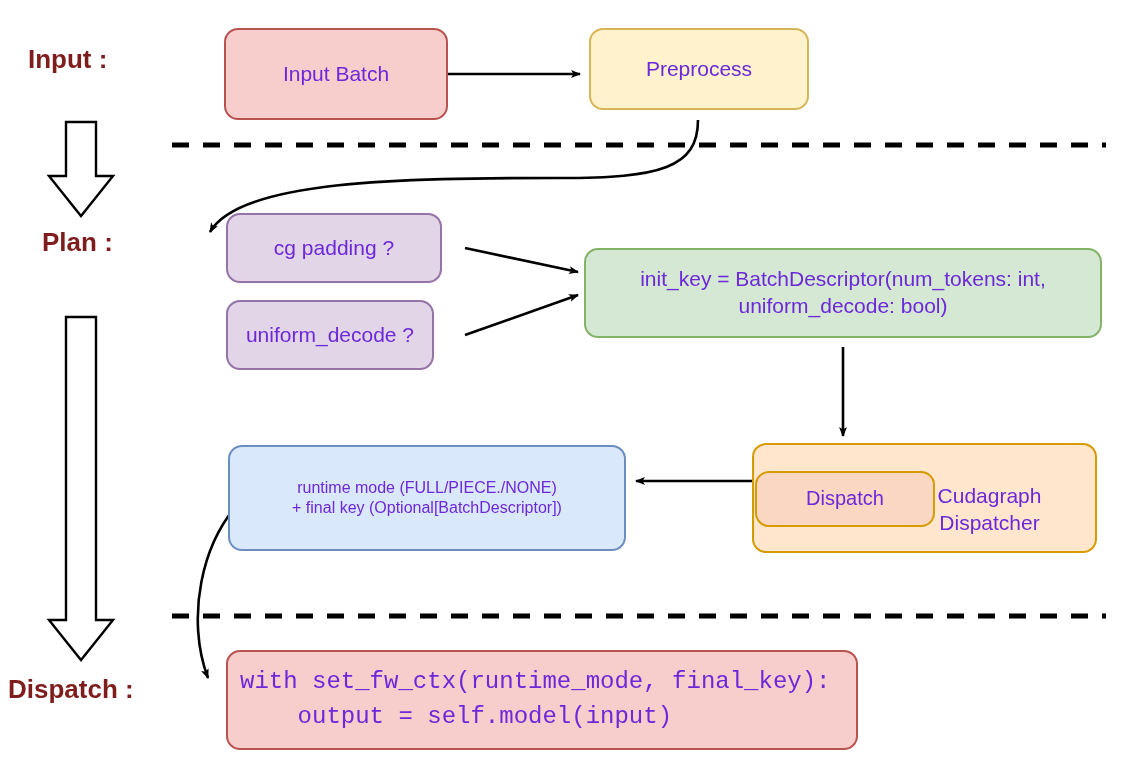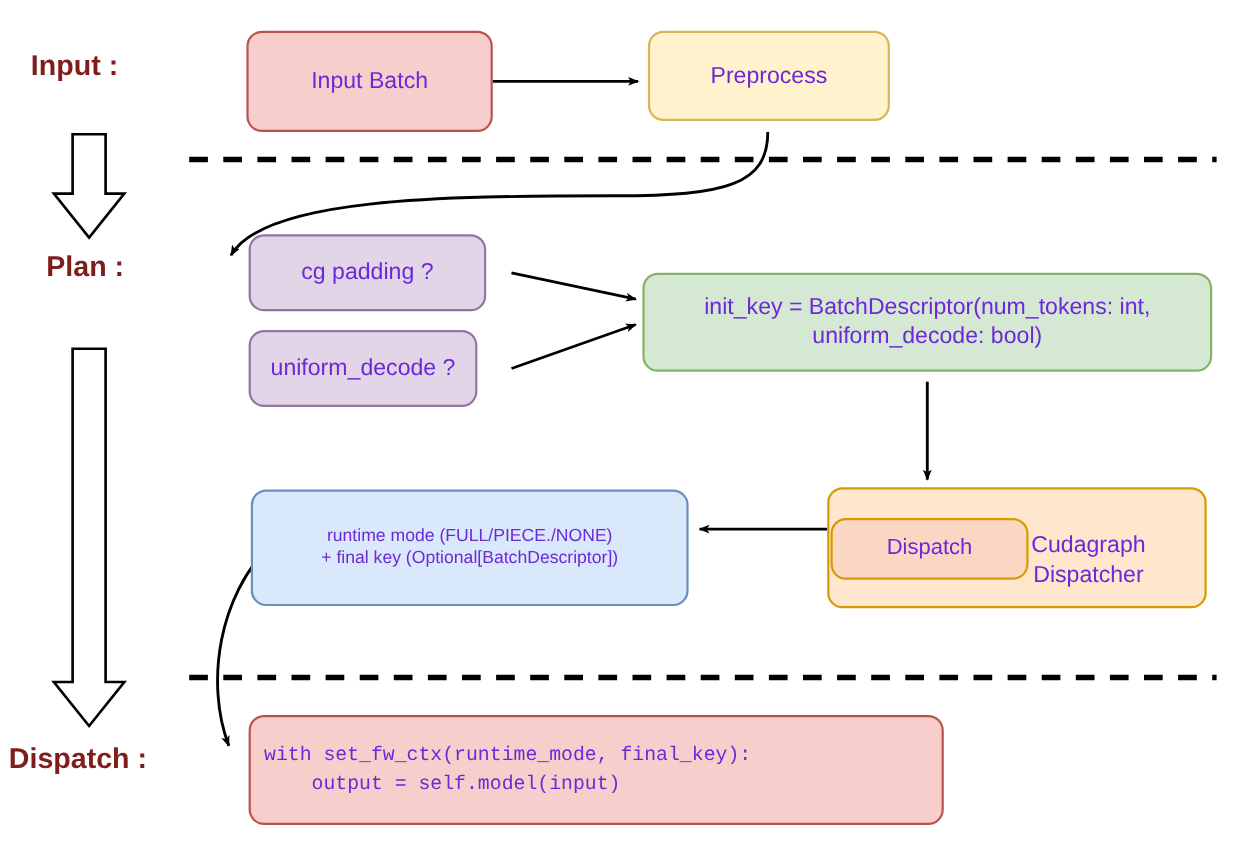--- a/index.html
+++ b/index.html
@@ -47,21 +47,21 @@
     line-height: 1.28;
     color: #6d28d9;
     padding: 4px 8px;
   }
   .node-label {
     display: block;
     white-space: pre-line;
   }
   .node.code {
     font-family: "Liberation Mono", monospace;
-    font-size: 18px;
+    font-size: 24px;
     justify-content: flex-start;
     text-align: left;
     padding-left: 12px;
     line-height: 1.45;
   }
   .node.code .node-label {
     white-space: pre;
   }
 </style>
 </head>

